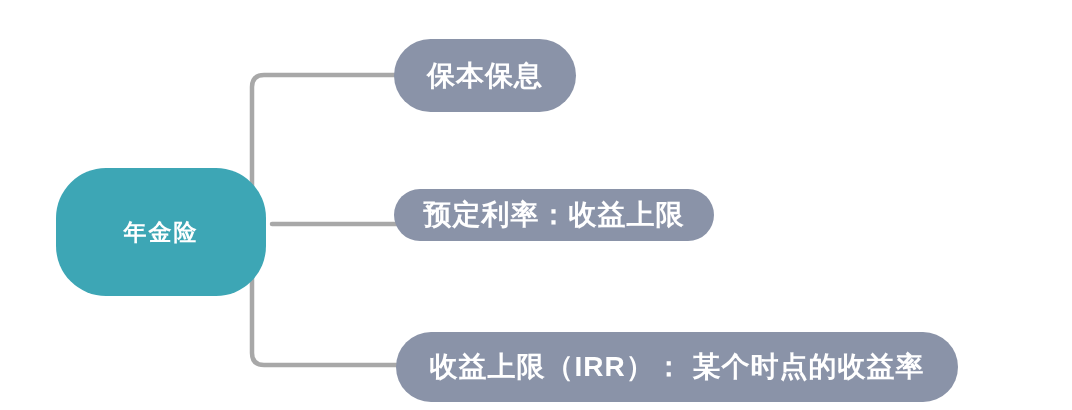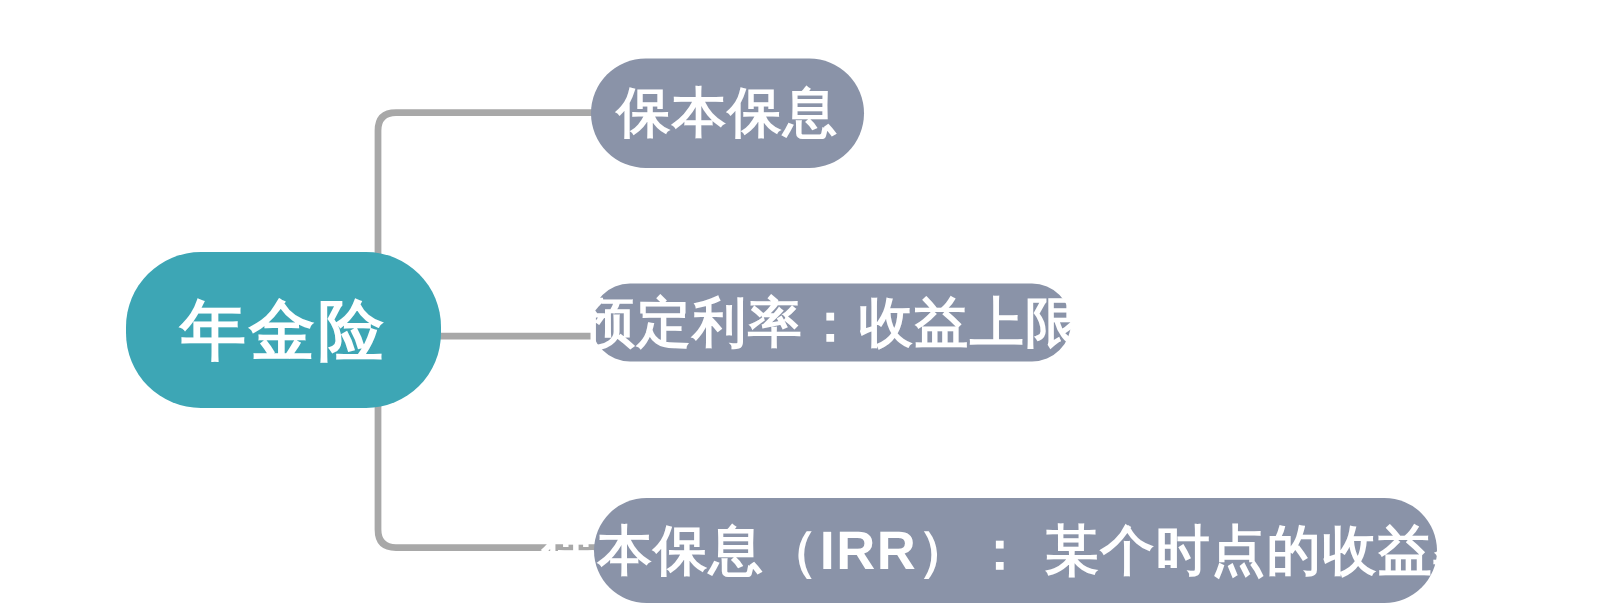--- a/index.html
+++ b/index.html
@@ -37,31 +37,31 @@
     display:flex;
     align-items:center;
     justify-content:center;
     color:var(--node-text);
     font-weight:700;
     box-sizing:border-box;
     white-space:nowrap;
     cursor:default;
   }
   .node-root{
-    left:84px; top:168px;
-    width:210px; height:104px;
+    left:56px; top:168px;
+    width:210px; height:128px;
     background:var(--teal);
     border-radius:50px;
-    font-size:44px;
+    font-size:23px;
     letter-spacing:2px;
   }
   .node-branch{
     background:var(--slate);
     border-radius:37px;
-    font-size:36px;
+    font-size:28px;
     letter-spacing:1px;
   }
   .node-branch-1{ left:394px; top:39px;  width:182px; height:73px; }
   .node-branch-2{ left:394px; top:189px; width:320px; height:52px; }
   .node-branch-3{ left:396px; top:332px; width:562px; height:70px; }
 </style>
 </head>
 <body>
 
 <div class="canvas">
@@ -77,16 +77,16 @@
 
   <div class="node node-branch node-branch-1">
     <span>保本保息</span>
   </div>
 
   <div class="node node-branch node-branch-2">
     <span>预定利率：收益上限</span>
   </div>
 
   <div class="node node-branch node-branch-3">
-    <span>保本保息（IRR）： 某个时点的收益率</span>
+    <span>收益上限（IRR）： 某个时点的收益率</span>
   </div>
 
 </div>
 
 </body></html>

